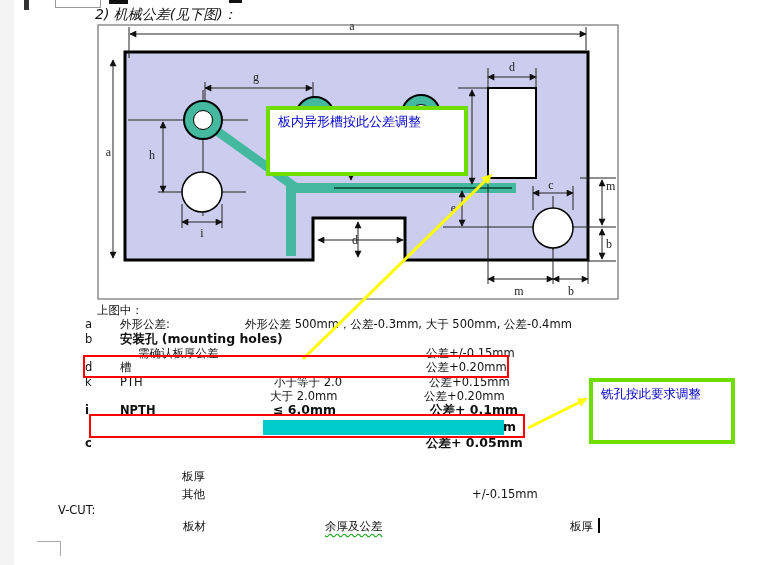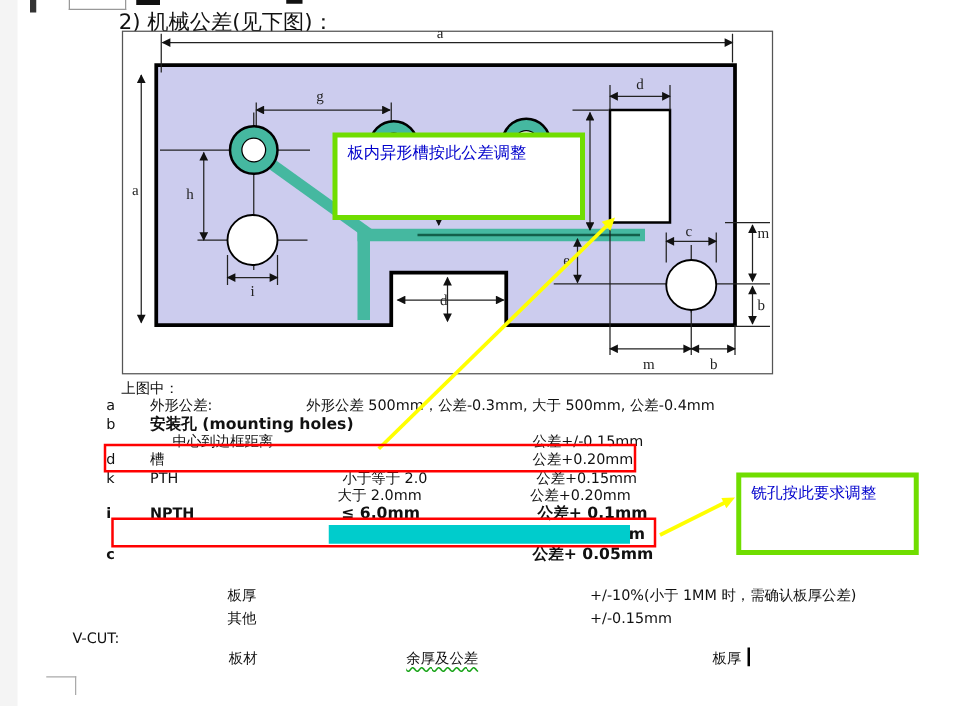--- a/index.html
+++ b/index.html
@@ -6,21 +6,21 @@
   body{
     width:772px;height:565px;position:relative;overflow:hidden;
     background:#ffffff;
     font-family:"DejaVu Sans","Liberation Sans",sans-serif;
     color:#111;
   }
   .abs{position:absolute;white-space:nowrap;}
   .txt{font-size:11.5px;line-height:14px;}
   .big{font-size:12.5px;font-weight:bold;}
   #edge-strip{left:0;top:0;width:14px;height:565px;background:#f4f4f4;}
-  #heading{left:95px;top:6px;font-size:17px;}
+  #heading{left:95px;top:6px;font-size:14px;font-style:italic;}
   
   .lrow{left:0;top:0;width:772px;height:14px;}
   .ck{left:85px;}
   .cl{left:120px;}
   .cc{left:270px;}
   .cv{left:426px;}
   .cl-indent{left:138px;}
   .cc-a{left:245px;}
   #cyan-band{left:263px;top:420px;width:241px;height:15px;background:#00cccc;z-index:1;}
   .textlayer{z-index:2;}
@@ -60,21 +60,21 @@
 <div class="abs lrow txt" style="top:317px;">
   <span class="abs ck">a</span>
   <span class="abs cl">外形公差:</span>
   <span class="abs cc-a">外形公差 500mm，公差-0.3mm, 大于 500mm, 公差-0.4mm</span>
 </div>
 <div class="abs lrow txt" style="top:332px;">
   <span class="abs ck">b</span>
   <span class="abs cl big">安装孔 (mounting holes)</span>
 </div>
 <div class="abs lrow txt" style="top:346px;">
-  <span class="abs cl-indent">中心到边框距离</span>
+  <span class="abs cl-indent">需确认板厚公差</span>
   <span class="abs cv">公差+/-0.15mm</span>
 </div>
 <div class="abs lrow txt" style="top:360px;">
   <span class="abs ck">d</span>
   <span class="abs cl">槽</span>
   <span class="abs cv">公差+0.20mm</span>
 </div>
 <div class="abs lrow txt" style="top:375px;">
   <span class="abs ck">k</span>
   <span class="abs cl">PTH</span>
@@ -95,21 +95,20 @@
   <span class="abs cc" style="left:268px;">&gt; 6.0mm</span>
   <span class="abs cv" style="left:428px;">公差+ 0.2mm</span>
 </div>
 <div class="abs lrow txt big" style="top:436px;">
   <span class="abs ck txt">c</span>
   <span class="abs cv" style="left:426px;">公差+ 0.05mm</span>
 </div>
 
 <div class="abs lrow txt" style="top:469px;">
   <span class="abs" style="left:182px;">板厚</span>
-  <span class="abs" style="left:472px;">+/-10%(小于 1MM 时，需确认板厚公差)</span>
 </div>
 <div class="abs lrow txt" style="top:487px;padding-left:42px;">
   <span class="abs" style="left:182px;">其他</span>
   <span class="abs" style="left:472px;">+/-0.15mm</span>
 </div>
 
 <div class="abs txt" style="left:58px;top:503px;">V-CUT:</div>
 <div class="abs lrow txt" style="top:519px;">
   <span class="abs" style="left:183px;">板材</span>
   <span class="abs wavy" style="left:325px;">余厚及公差</span>

